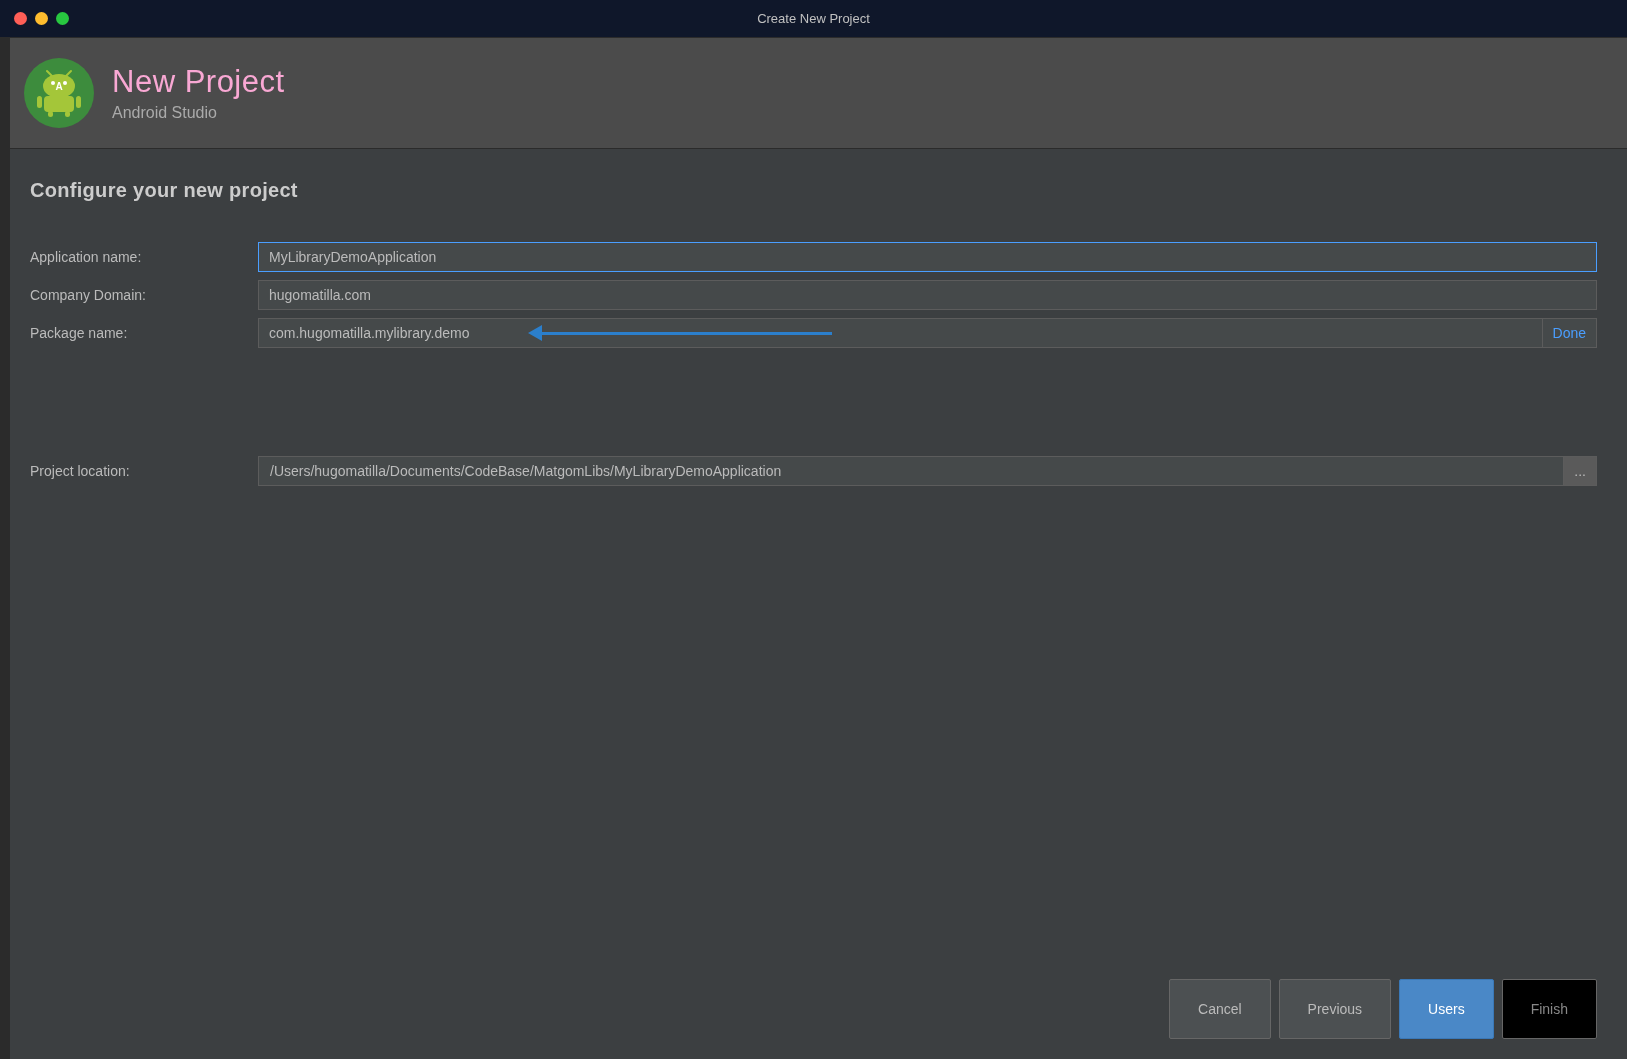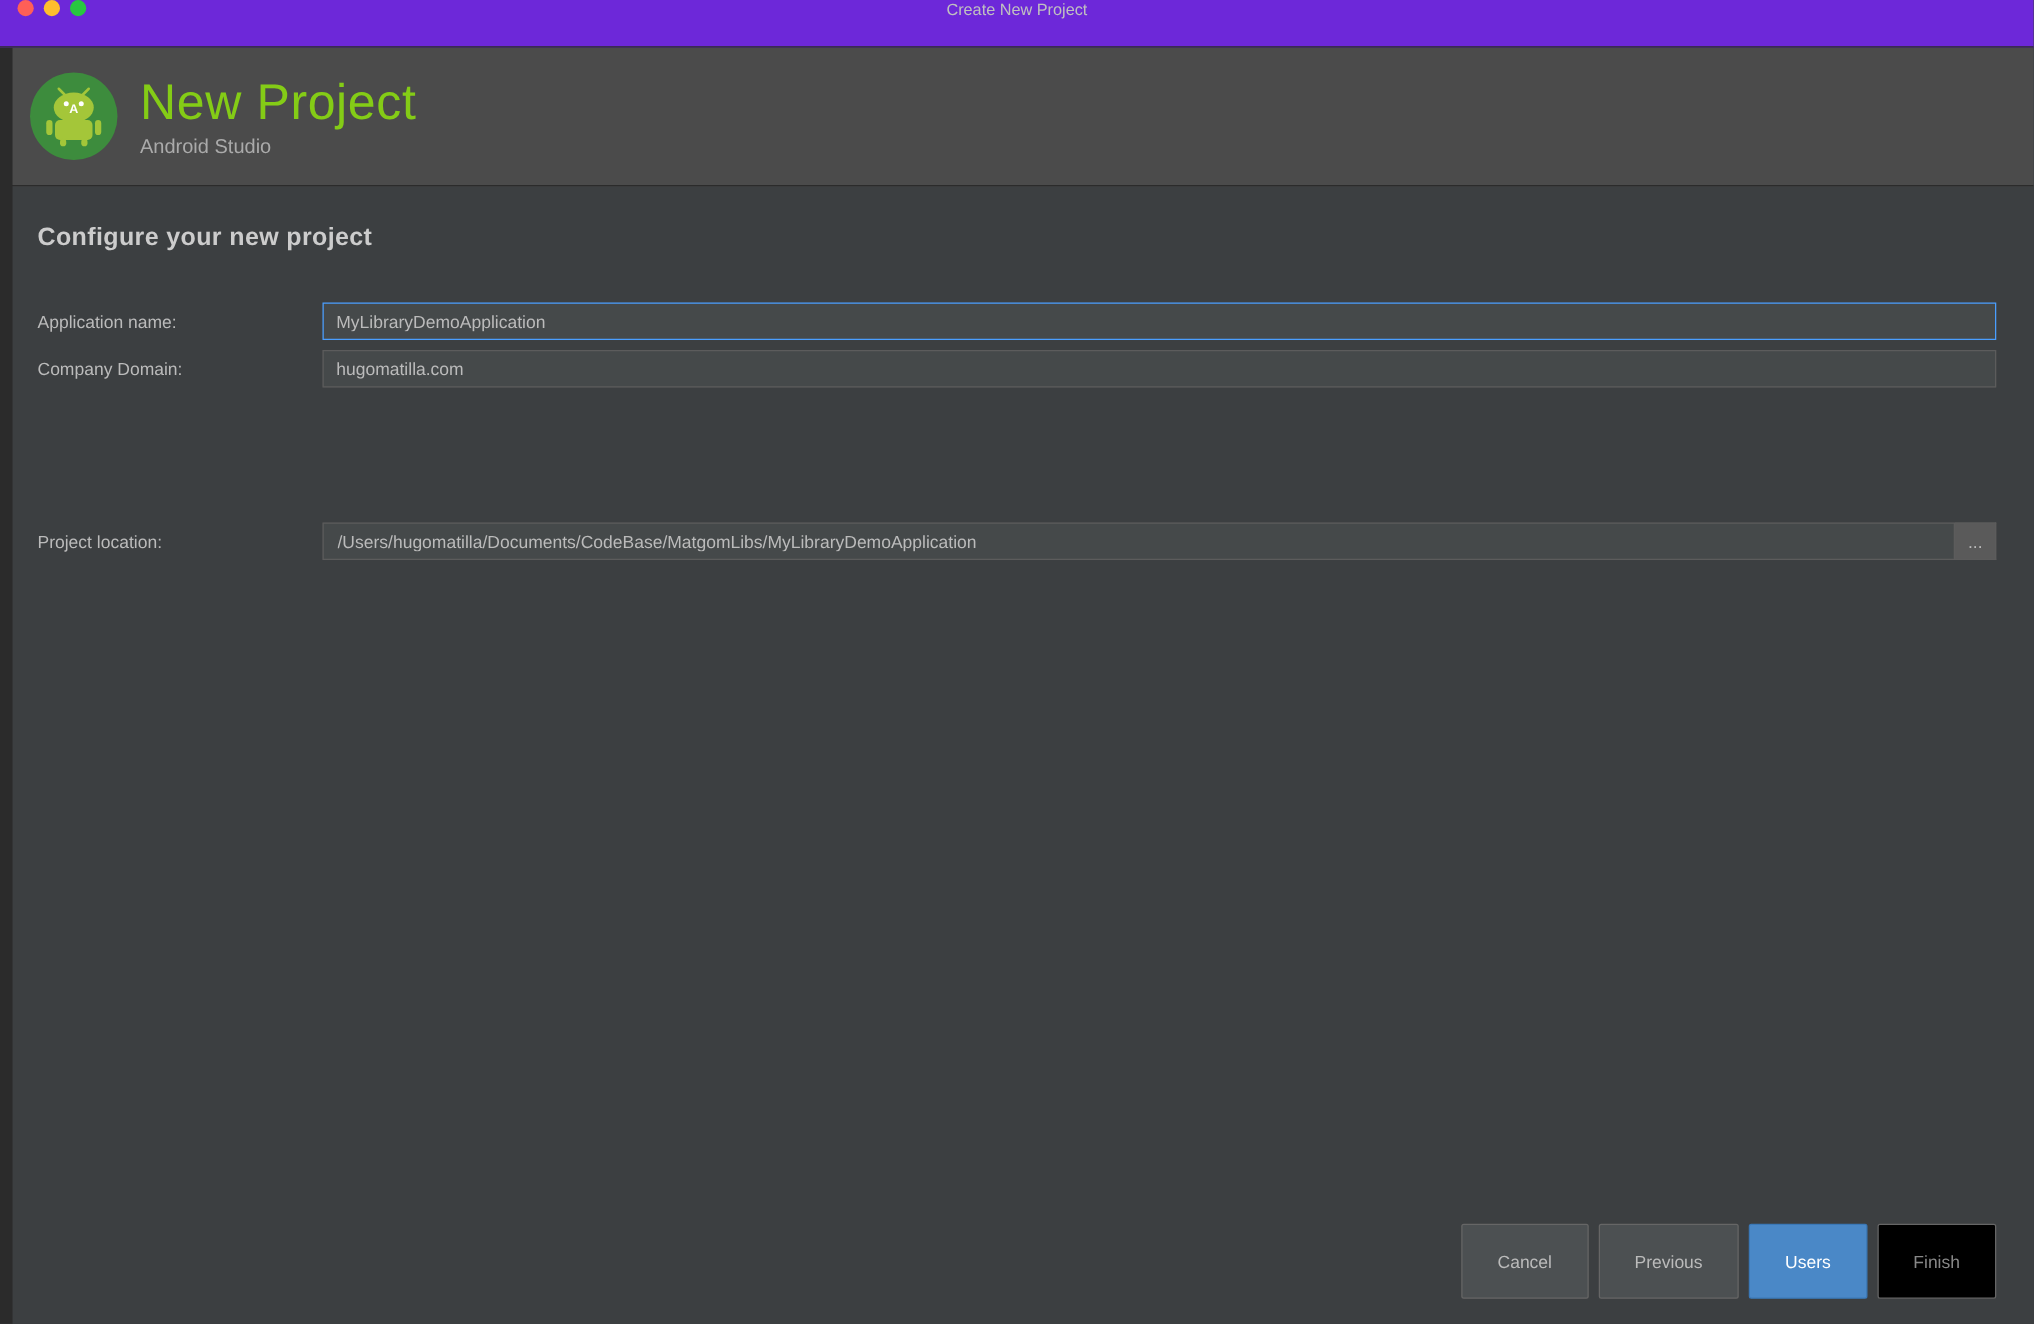--- a/index.html
+++ b/index.html
@@ -20,24 +20,24 @@
     .window {
       width: 100%;
       height: 100%;
       background: #3c3f41;
       display: flex;
       flex-direction: column;
     }
 
     
     .title-bar {
-      background: #6d28d9;
+      background: #0f172a;
       height: 38px;
       display: flex;
-      align-items: flex-start;
+      align-items: center;
       justify-content: center;
       position: relative;
       border-bottom: 1px solid #2b2b2b;
       flex-shrink: 0;
     }
 
     .window-controls {
       position: absolute;
       left: 14px;
       display: flex;
@@ -90,23 +90,23 @@
       height: 50px;
     }
 
     .header-text {
       display: flex;
       flex-direction: column;
       gap: 4px;
     }
 
     .header-title {
-      font-size: 40px;
+      font-size: 31px;
       font-weight: 300;
-      color: #84cc16;
+      color: #f9a8d4;
       letter-spacing: 0.5px;
     }
 
     .header-subtitle {
       font-size: 16px;
       color: #aaaaaa;
       font-weight: 300;
     }
 
     
@@ -381,20 +381,32 @@
         </div>
       </div>
 
       <div class="form-row">
         <label class="form-label">Company Domain:</label>
         <div class="form-input-wrapper">
           <input type="text" class="form-input" value="hugomatilla.com" style="">
         </div>
       </div>
 
+      <div class="form-row package-row" style="position: relative;">
+        <label class="form-label">Package name:</label>
+        <div class="package-input-container">
+          <input type="text" class="package-input" value="com.hugomatilla.mylibrary.demo" style="">
+
+          <div class="arrow-annotation">
+            <div class="arrow-head"></div>
+            <div class="arrow-line"></div>
+          </div>
+          <a class="done-link" href="#">Done</a>
+        </div>
+      </div>
 
       <div class="form-row project-location-section">
         <label class="form-label">Project location:</label>
         <div class="location-input-wrapper">
           <input type="text" class="location-input" value="/Users/hugomatilla/Documents/CodeBase/MatgomLibs/MyLibraryDemoApplication" style="">
           <button class="location-browse-btn">...</button>
         </div>
       </div>
 
     </div>

